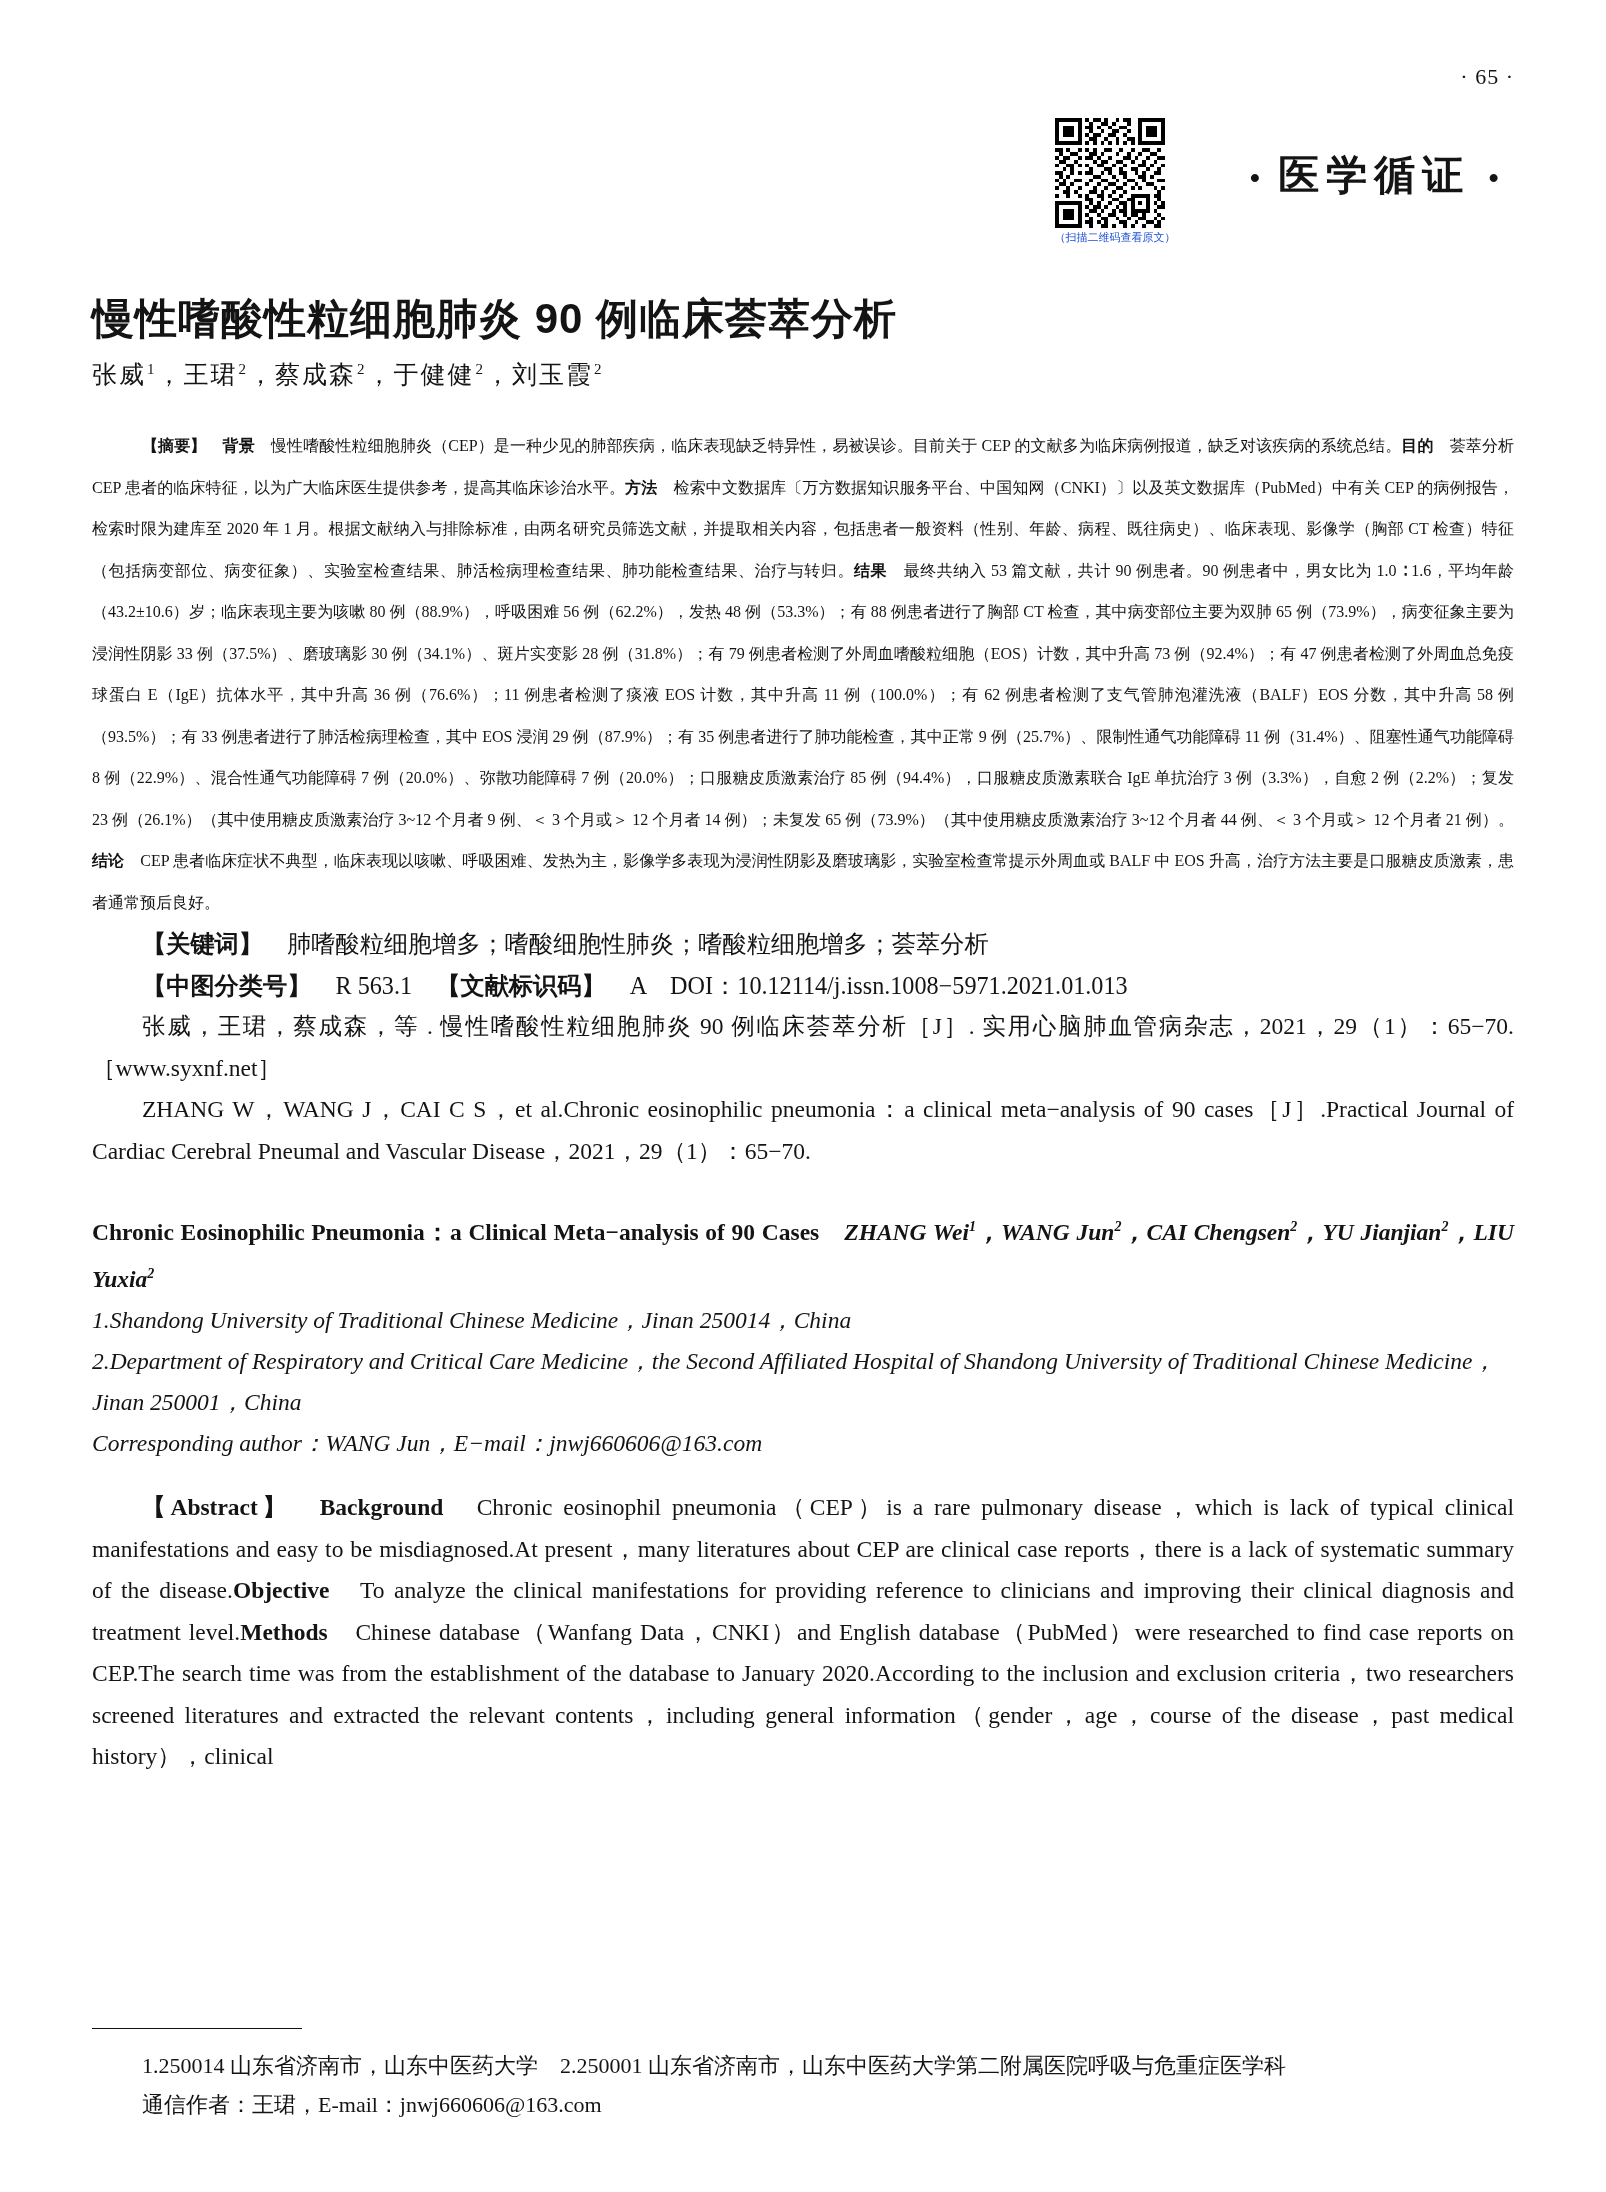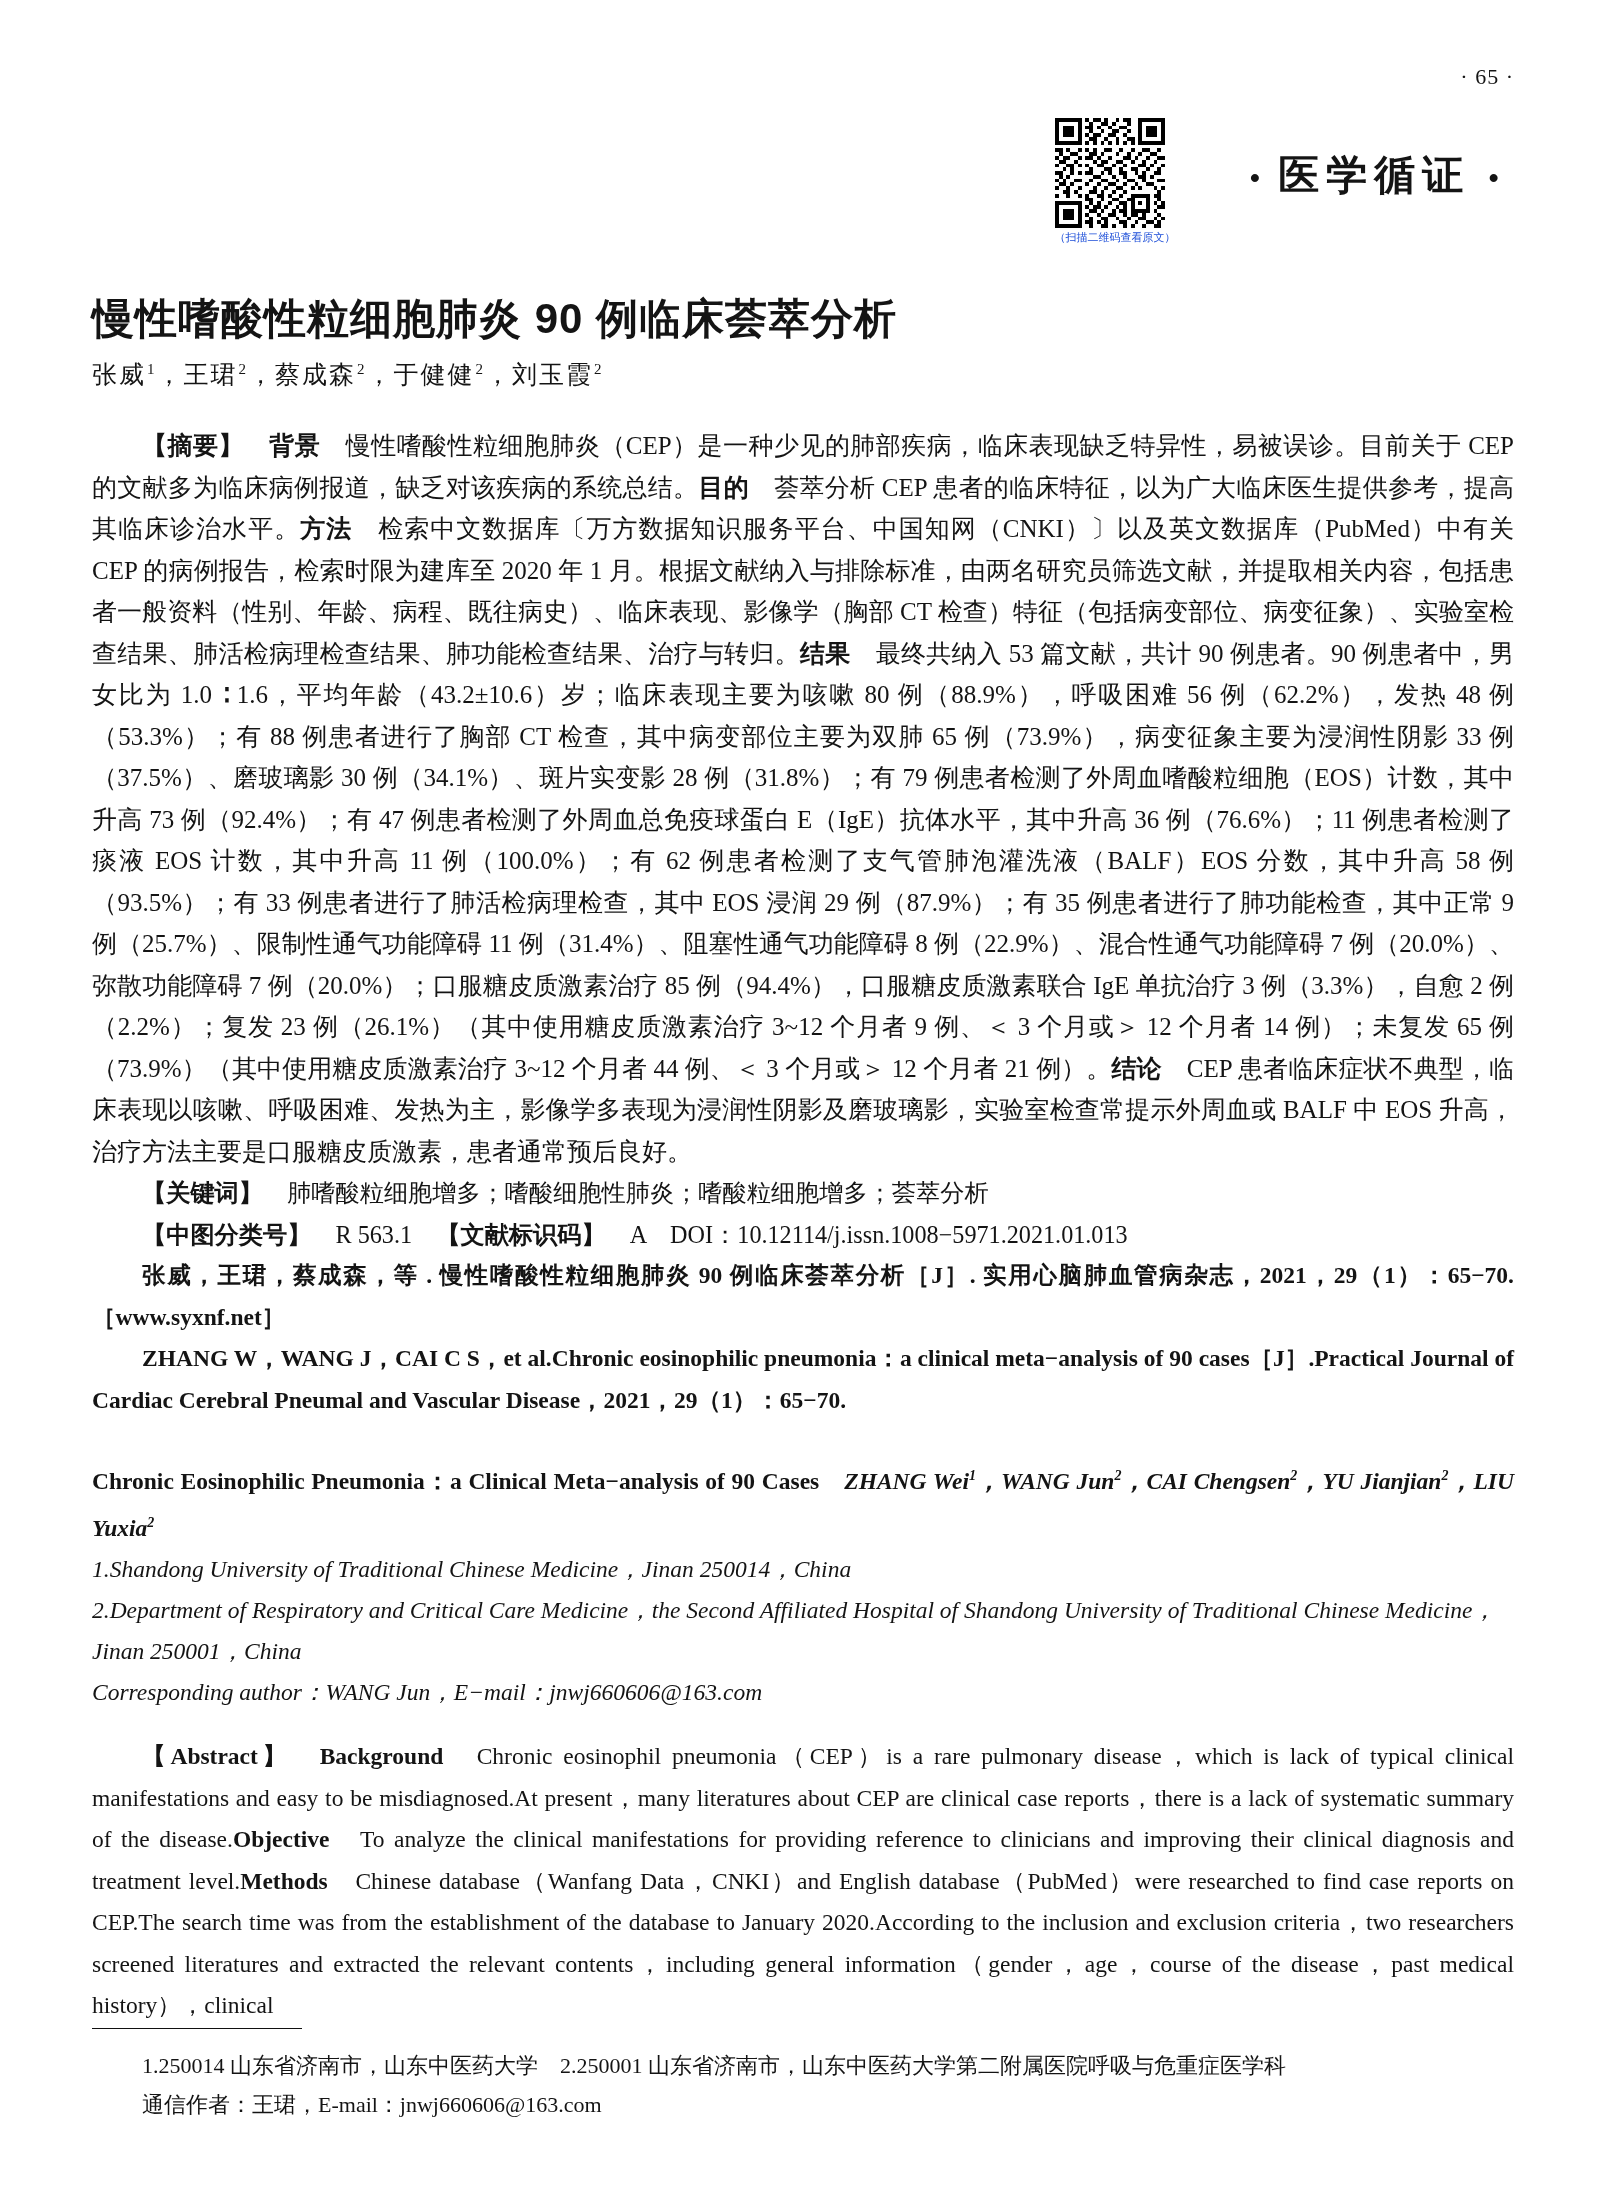--- a/index.html
+++ b/index.html
@@ -55,33 +55,33 @@
   .authors-cn {
     position:absolute; left:92px; top:358px; width:1330px;
     font-size:25px; letter-spacing:2px;
   }
   .authors-cn sup { font-size:15px; vertical-align:super; padding-left:1px; }
 
   
   .body { position:absolute; left:92px; top:425px; width:1422px; }
   p.para {
     margin:0 0 0 0;
-    font-size:25px;
+    font-size:16px;
     line-height:41.5px;
     text-align:justify;
     text-justify:inter-ideograph;
     letter-spacing:0px;
   }
   p.indent { text-indent:50px; }
   .b { font-weight:bold; }
 
   .kw-line, .clc-line {
     font-size:24.2px; line-height:41.5px; text-indent:50px; margin:0;
   }
-  .cite-line { font-size:23.5px; line-height:41.5px; margin:0; text-align:justify;font-weight:bold; }
+  .cite-line { font-size:23.5px; line-height:41.5px; margin:0; text-align:justify; }
   .cite-line.ind { text-indent:50px; }
 
   
   .en-block { margin-top:34px; }
   .en-title {
     font-size:23.5px; font-weight:bold; line-height:41px; text-align:justify;
   }
   .en-title .authors { font-style:italic; font-weight:bold; }
   .en-title sup, .en-affil sup { font-size:14px; vertical-align:super; }
   .en-affil { font-size:23.5px; font-style:italic; line-height:41px; }

